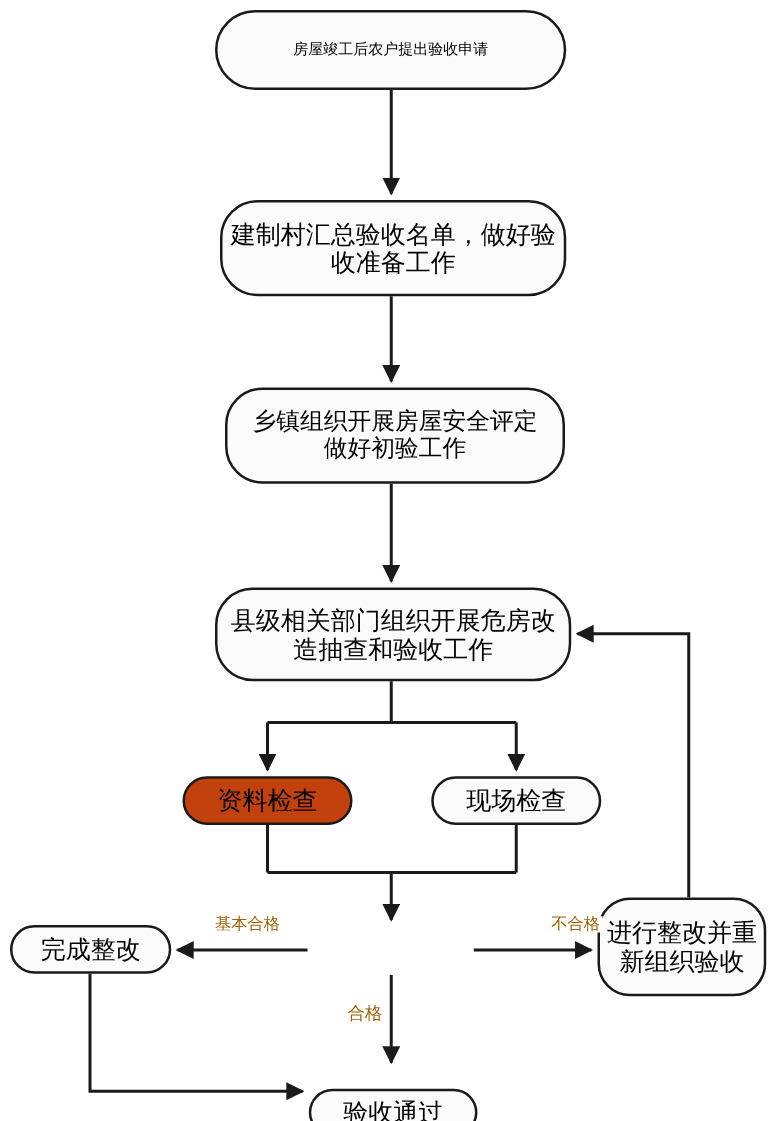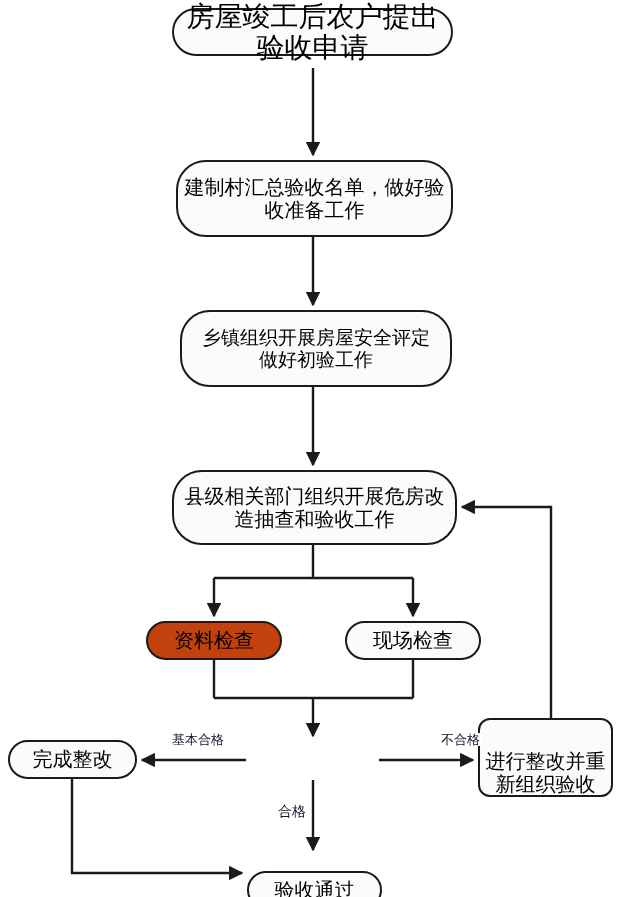--- a/index.html
+++ b/index.html
@@ -36,29 +36,28 @@
     text-align: center;
     color: #000000;
     line-height: 1.12;
     white-space: pre-line;
     letter-spacing: 0px;
   }
   .node.pill {
     border-radius: 999px;
   }
   .node.round-rect {
-    border-radius: 12px;
-    align-items: flex-end;
+    border-radius: 26px;
   }
   .node.soft {
     border-radius: 30px;
   }
   .edge-label {
     position: absolute;
-    color: #0f172a;
+    color: #a16207;
     background: #ffffff;
     padding: 0 2px;
     white-space: nowrap;
     line-height: 1;
   }
 </style>
 </head>
 <body>
 
 <div id="flow-root" style="background: rgb(255, 255, 255);">
@@ -89,21 +88,21 @@
 
     <path d="M 379 760 L 473 760" stroke="#1a1a1a" stroke-width="2.4" fill="none" marker-end="url(#arrowhead)"></path>
 
     <path d="M 313 780 L 313 850" stroke="#1a1a1a" stroke-width="2.4" fill="none" marker-end="url(#arrowhead)"></path>
 
     <path d="M 72 779 L 72 873 L 242 873" stroke="#1a1a1a" stroke-width="2.4" fill="none" marker-end="url(#arrowhead)"></path>
 
     <path d="M 551 718 L 551 507 L 462 507" stroke="#1a1a1a" stroke-width="2.4" fill="none" marker-end="url(#arrowhead)"></path>
   </svg>
 
-  <div class="node pill" id="node-apply" style="left: 172px; top: 8px; width: 281px; height: 48px; font-size: 28px; background: rgb(251, 251, 251); border-color: rgb(26, 26, 26); align-items: center;">
+  <div class="node pill" id="node-apply" style="left: 172px; top: 8px; width: 281px; height: 64px; font-size: 12px; background: rgb(251, 251, 251); border-color: rgb(26, 26, 26); align-items: center;">
     <span>房屋竣工后农户提出验收申请</span>
   </div>
 
   <div class="node soft" id="node-village-list" style="left: 176px; top: 160px; width: 277px; height: 77px; font-size: 20px; background: rgb(251, 251, 251); border-color: rgb(26, 26, 26);">
     <span>建制村汇总验收名单，做好验
 收准备工作</span>
   </div>
 
   <div class="node soft" id="node-township-eval" style="left: 180px; top: 310px; width: 272px; height: 77px; font-size: 19px; background: rgb(251, 251, 251); border-color: rgb(26, 26, 26);">
     <span>乡镇组织开展房屋安全评定

